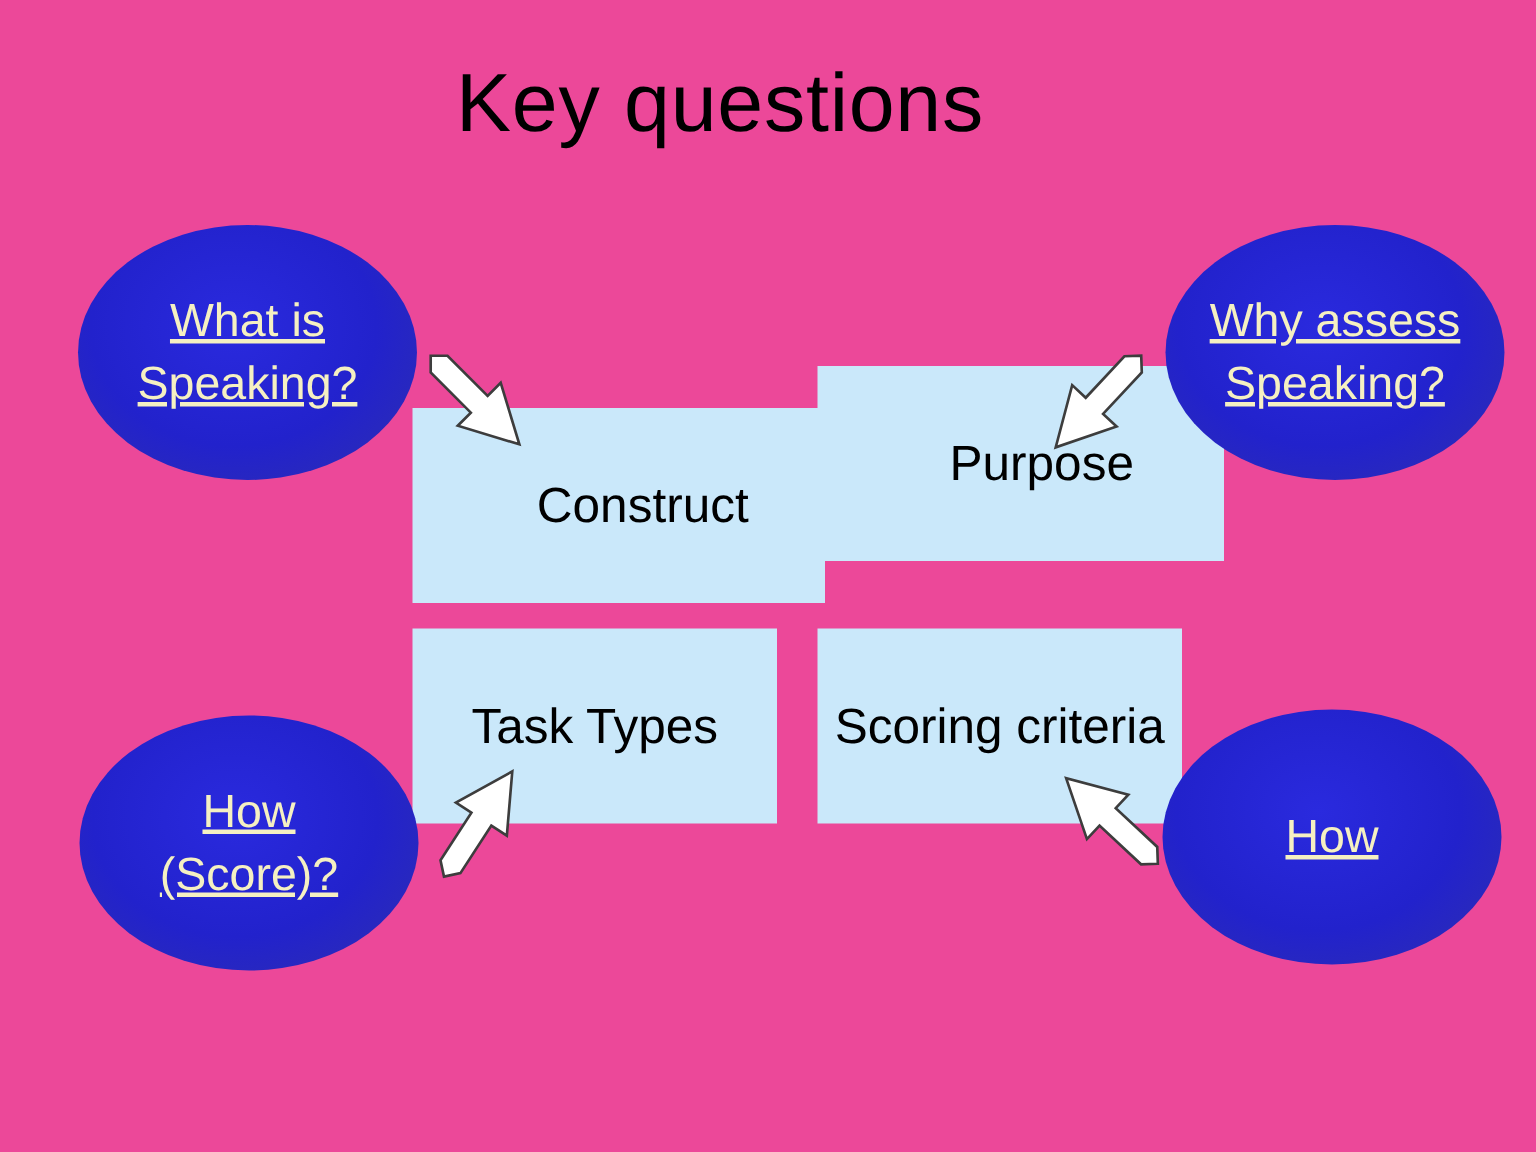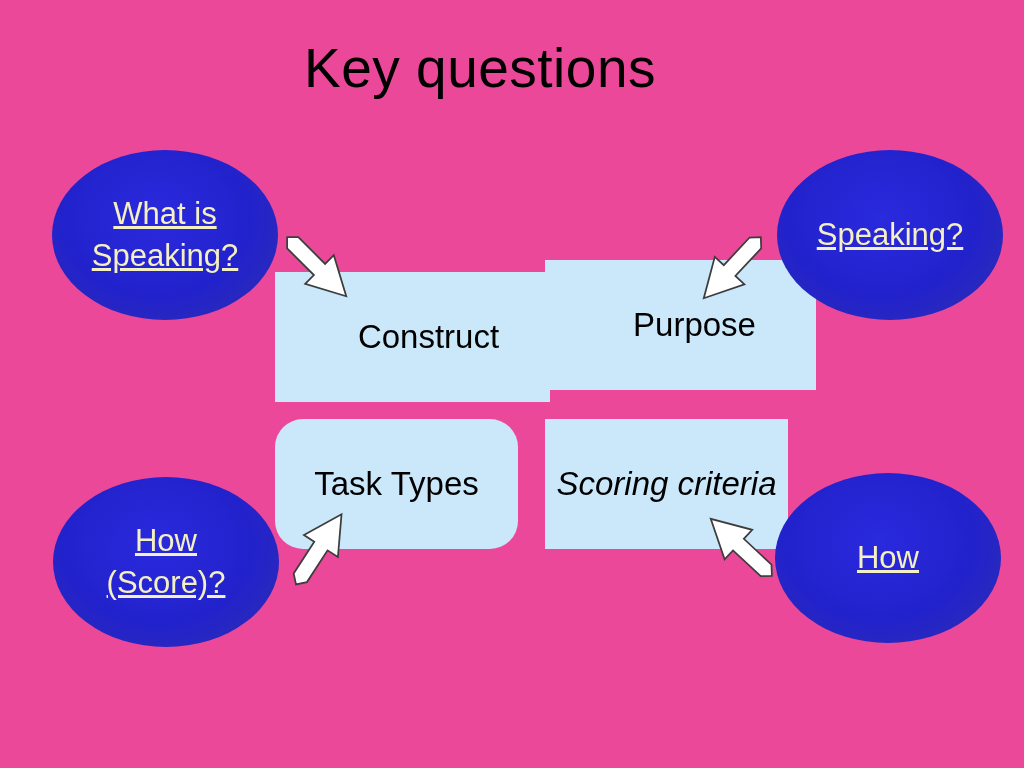--- a/index.html
+++ b/index.html
@@ -25,23 +25,23 @@
   .el-tl{left:52px;top:150px;}
   .el-tr{left:777px;top:150px;}
   .el-bl{left:53px;top:477px;}
   .el-br{left:775px;top:473px;}
   .box{
     position:absolute;width:243px;height:130px;background:var(--box-fill);
     display:flex;align-items:center;justify-content:center;text-align:center;
     font-size:33px;color:#000;z-index:1;
   }
   .box-construct{left:275px;top:272px;padding-left:32px;}
-  .box-purpose{left:545px;top:260px;padding-left:28px;}
-  .box-task{left:275px;top:419px;border-radius:28px;}
-  .box-scoring{left:545px;top:419px;font-style:italic;}
+  .box-purpose{left:545px;top:244px;padding-left:28px;}
+  .box-task{left:275px;top:419px;}
+  .box-scoring{left:545px;top:419px;}
   .arrow{
     position:absolute;width:88px;height:50px;z-index:3;
   }
   .arrow svg{width:100%;height:100%;display:block;overflow:visible;}
   .arrow polygon{fill:var(--arrow-fill);stroke:var(--arrow-outline);stroke-width:2;stroke-linejoin:miter;}
   .ar-tl{left:273px;top:242px;transform:rotate(45deg);}
   .ar-tr{left:688px;top:243px;transform:rotate(133deg);}
   .ar-bl{left:275px;top:524px;transform:rotate(-57deg);}
   .ar-br{left:697px;top:522px;transform:rotate(-137deg);}
 </style>
@@ -54,20 +54,21 @@
 
   <div class="ellipse el-tl">
     <div class="etext">
       <span>What is</span>
       <span>Speaking?</span>
     </div>
   </div>
 
   <div class="ellipse el-tr">
     <div class="etext">
+      <span>Why assess</span>
       <span>Speaking?</span>
     </div>
   </div>
 
   <div class="ellipse el-bl">
     <div class="etext">
       <span>How</span>
       <span>(Score)?</span>
     </div>
   </div>

